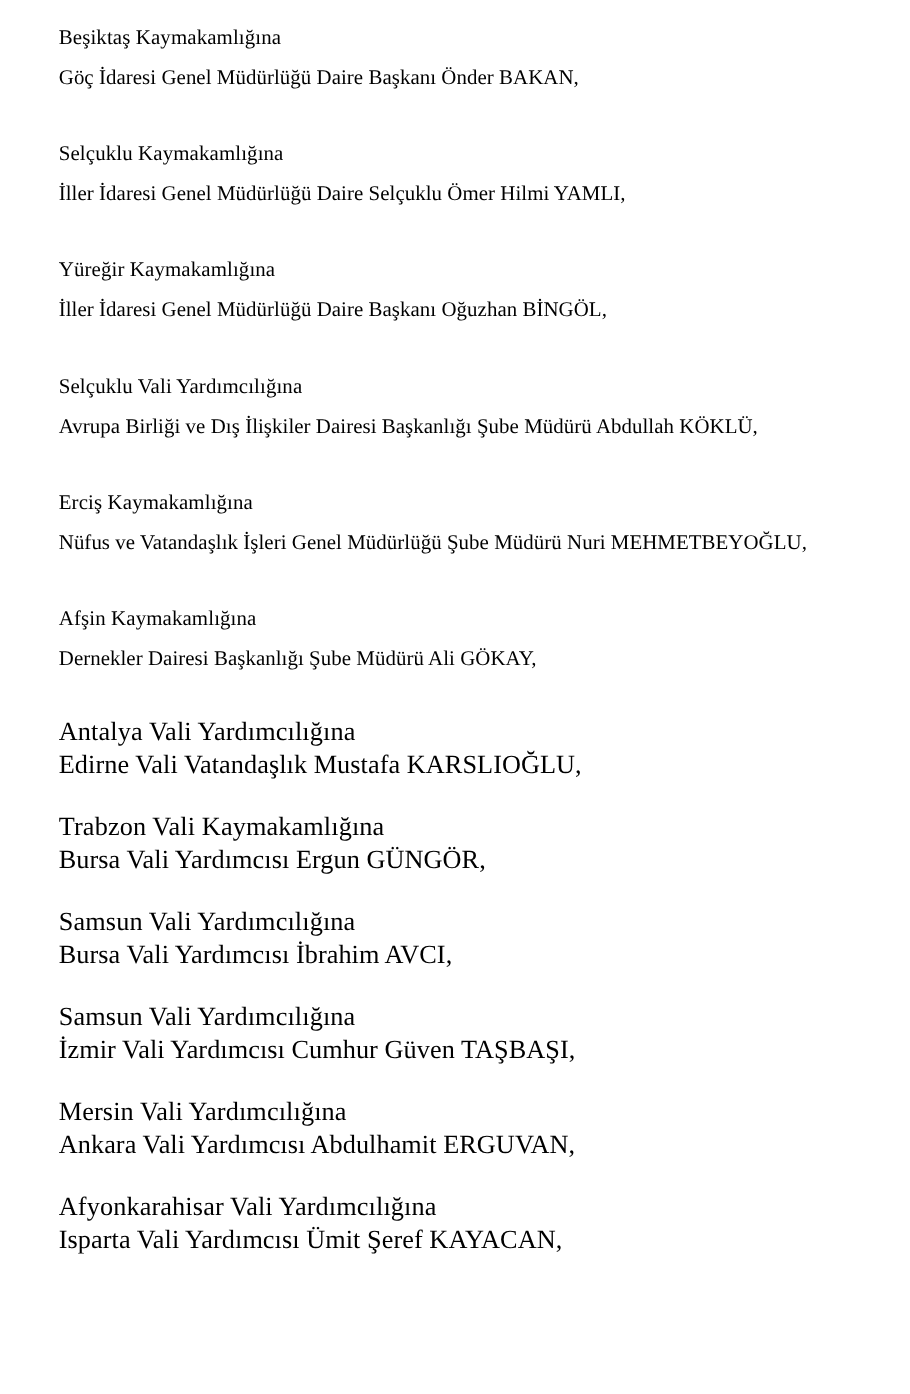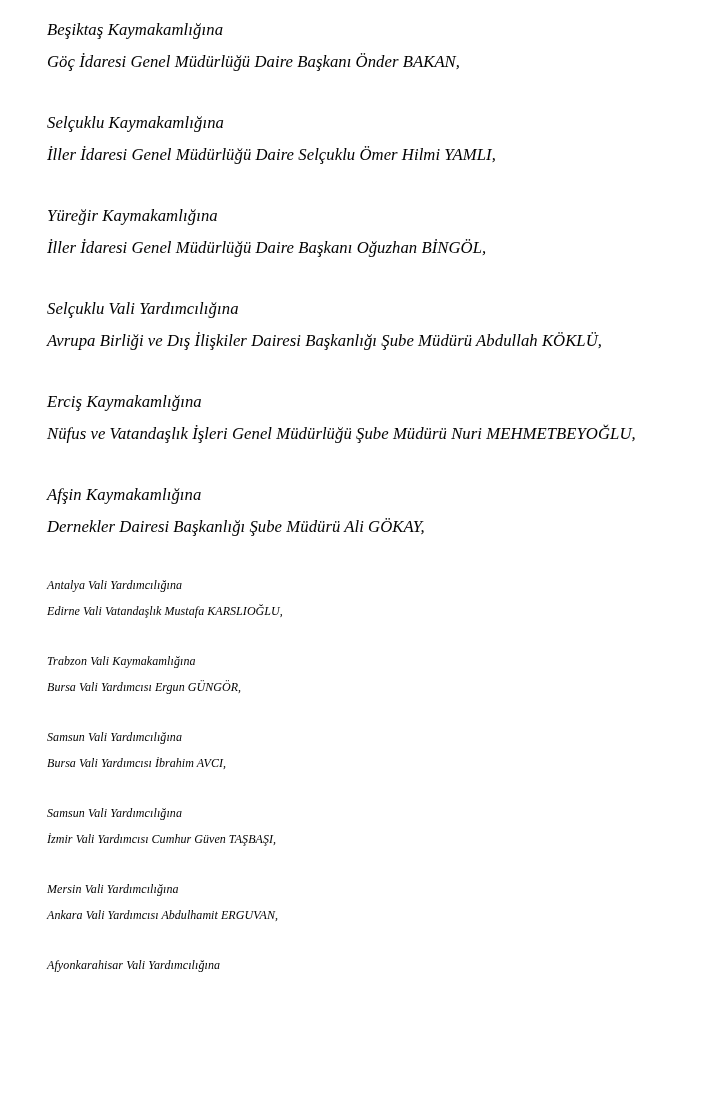--- a/index.html
+++ b/index.html
@@ -17,21 +17,20 @@
     -webkit-font-smoothing: antialiased;
   }
 
   .page {
     position: relative;
     width: 620px;
     height: 1115px;
     background: #ffffff;
     box-sizing: border-box;
     padding: 0;
-    font-style: italic;
   }
 
   .doc-body {
     position: absolute;
     left: 47px;
     top: 14px;
     right: 20px;
   }
 
   
@@ -65,21 +64,21 @@
 
   
   .group-lower {
     margin-top: 2px;
   }
   .group-lower .appointment-block {
     margin-bottom: 24px;
   }
   .group-lower .line {
     line-height: 26px;
-    font-size: 12px;
+    font-size: 21px;
   }
 
   .group-lower .appointment-block:last-child {
     margin-bottom: 16px;
   }
 </style>
 </head>
 <body>
 
 <div class="page">
@@ -141,18 +140,19 @@
         <span class="line line-appointee">İzmir Vali Yardımcısı Cumhur Güven TAŞBAŞI,</span>
       </div>
 
       <div class="appointment-block">
         <span class="line line-position">Mersin Vali Yardımcılığına</span>
         <span class="line line-appointee">Ankara Vali Yardımcısı Abdulhamit ERGUVAN,</span>
       </div>
 
       <div class="appointment-block">
         <span class="line line-position">Afyonkarahisar Vali Yardımcılığına</span>
+        <span class="line line-appointee">Isparta Vali Yardımcısı Ümit Şeref KAYACAN,</span>
       </div>
 
     </div>
 
   </div>
 </div>
 
 </body></html>

